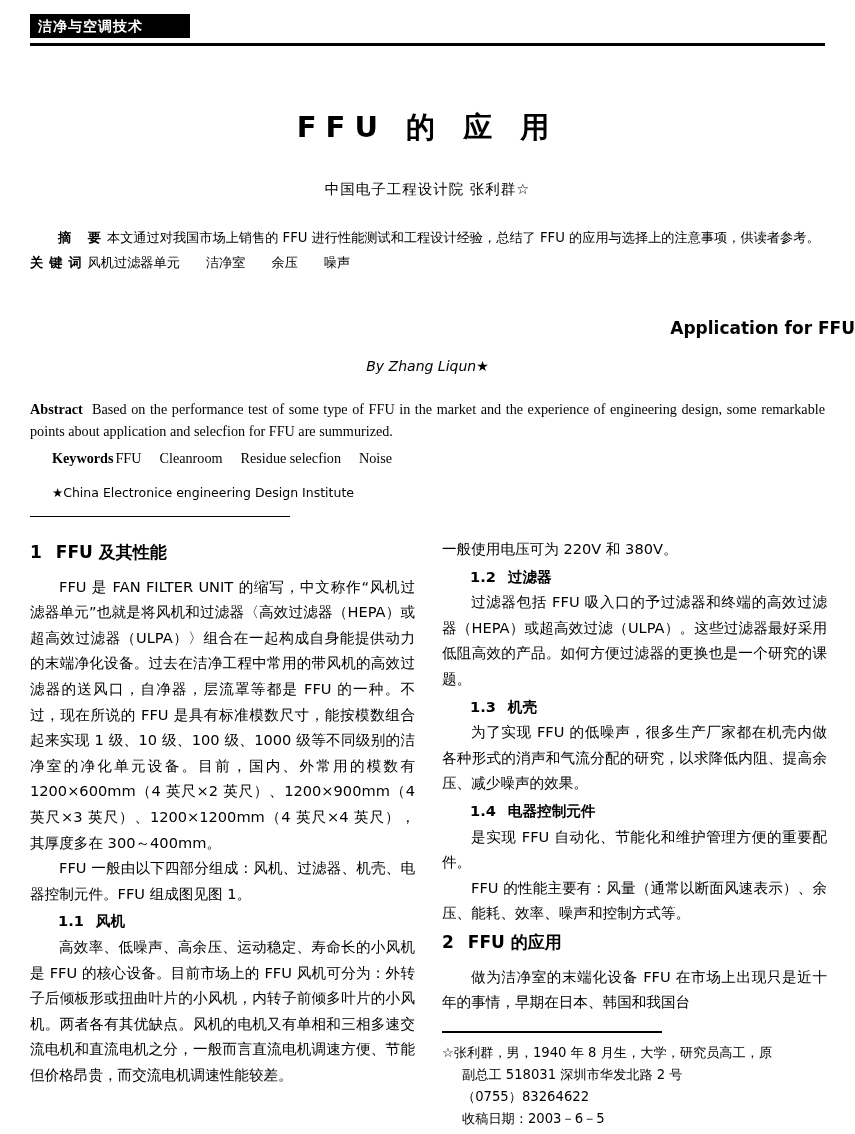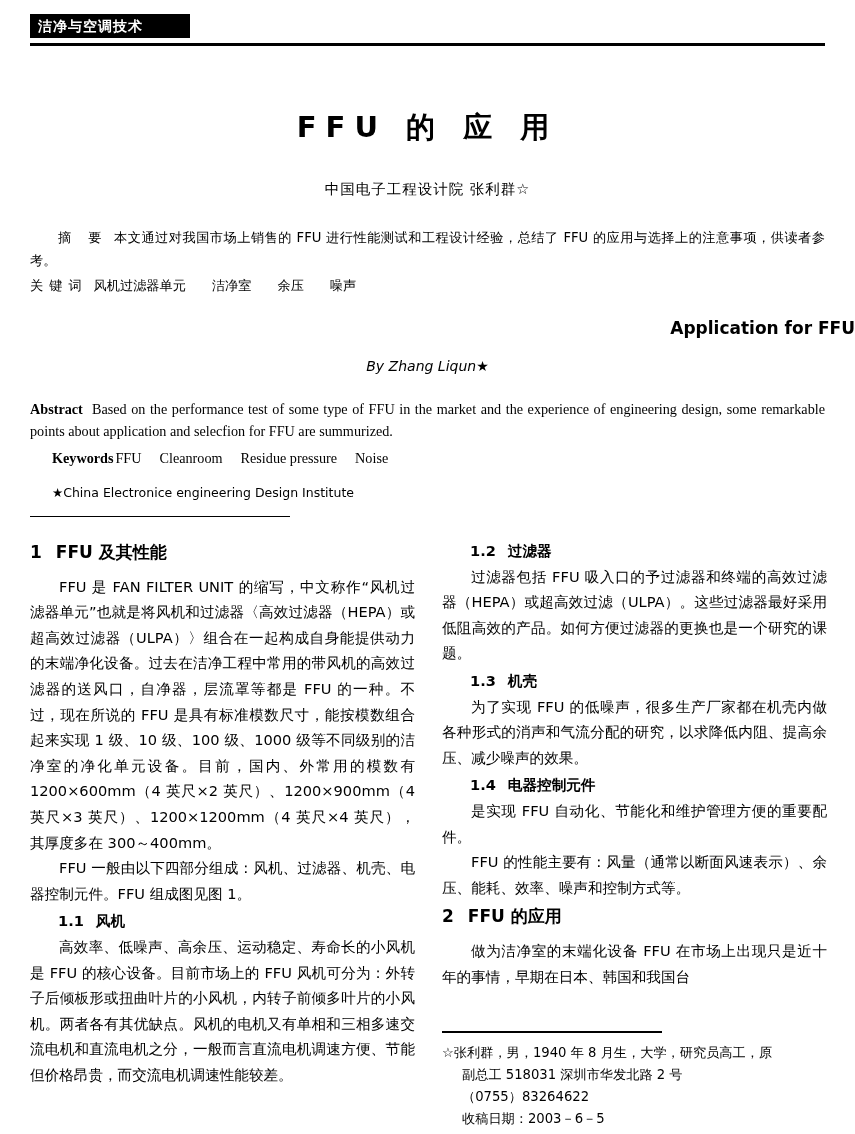--- a/index.html
+++ b/index.html
@@ -86,23 +86,22 @@
     position: absolute;
     left: 30px;
     top: 226px;
     width: 795px;
     font-family: "DejaVu Sans", sans-serif;
     font-size: 13.2px;
     line-height: 23px;
     text-align: justify;
   }
   .abstract-block .lbl {
-    font-weight: normal;
+    font-weight: bold;
     letter-spacing: 6px;
-    margin-right: 6px;
   }
   .abstract-block .indent { text-indent: 28px; }
   .kw-line {
     margin-top: 2px;
   }
   .kw-line .kw {
     margin-right: 26px;
   }
 
   .en-title {
@@ -241,40 +240,41 @@
   </div>
 
   <div class="en-title">Application for FFU</div>
   <div class="en-byline">By Zhang Liqun★</div>
 
   <div class="en-abstract">
     <b>Abstract</b>&nbsp;&nbsp;<span>Based on the performance test of some type of FFU in the market and the experience of engineering design, some remarkable points about application and selecfion for FFU are summurized.</span>
   </div>
 
   <div class="en-keywords">
-    <b>Keywords</b><span>FFU</span><span>Cleanroom</span><span>Residue pressure</span><span>Noise</span>
+    <b>Keywords</b><span>FFU</span><span>Cleanroom</span><span>Residue selecfion</span><span>Noise</span>
   </div>
 
   <div class="affil">★China Electronice engineering Design Institute</div>
 
   <div class="rule-mid"></div>
 
   <div class="col col-left">
     <div class="h1">
       <span class="num">1</span><span>FFU 及其性能</span>
     </div>
     <p class="body">FFU 是 FAN FILTER UNIT 的缩写，中文称作“风机过滤器单元”也就是将风机和过滤器〈高效过滤器（HEPA）或超高效过滤器（ULPA）〉组合在一起构成自身能提供动力的末端净化设备。过去在洁净工程中常用的带风机的高效过滤器的送风口，自净器，层流罩等都是 FFU 的一种。不过，现在所说的 FFU 是具有标准模数尺寸，能按模数组合起来实现 1 级、10 级、100 级、1000 级等不同级别的洁净室的净化单元设备。目前，国内、外常用的模数有 1200×600mm（4 英尺×2 英尺）、1200×900mm（4 英尺×3 英尺）、1200×1200mm（4 英尺×4 英尺），其厚度多在 300～400mm。</p>
     <p class="body">FFU 一般由以下四部分组成：风机、过滤器、机壳、电器控制元件。FFU 组成图见图 1。</p>
     <div class="h2">
       <span class="num">1.1</span><span>风机</span>
     </div>
     <p class="body">高效率、低噪声、高余压、运动稳定、寿命长的小风机是 FFU 的核心设备。目前市场上的 FFU 风机可分为：外转子后倾板形或扭曲叶片的小风机，内转子前倾多叶片的小风机。两者各有其优缺点。风机的电机又有单相和三相多速交流电机和直流电机之分，一般而言直流电机调速方便、节能但价格昂贵，而交流电机调速性能较差。</p>
   </div>
 
   <div class="col col-right">
+    <p class="body" style="text-indent:0">一般使用电压可为 220V 和 380V。</p>
     <div class="h2">
       <span class="num">1.2</span><span>过滤器</span>
     </div>
     <p class="body">过滤器包括 FFU 吸入口的予过滤器和终端的高效过滤器（HEPA）或超高效过滤（ULPA）。这些过滤器最好采用低阻高效的产品。如何方便过滤器的更换也是一个研究的课题。</p>
     <div class="h2">
       <span class="num">1.3</span><span>机壳</span>
     </div>
     <p class="body">为了实现 FFU 的低噪声，很多生产厂家都在机壳内做各种形式的消声和气流分配的研究，以求降低内阻、提高余压、减少噪声的效果。</p>
     <div class="h2">
       <span class="num">1.4</span><span>电器控制元件</span>

